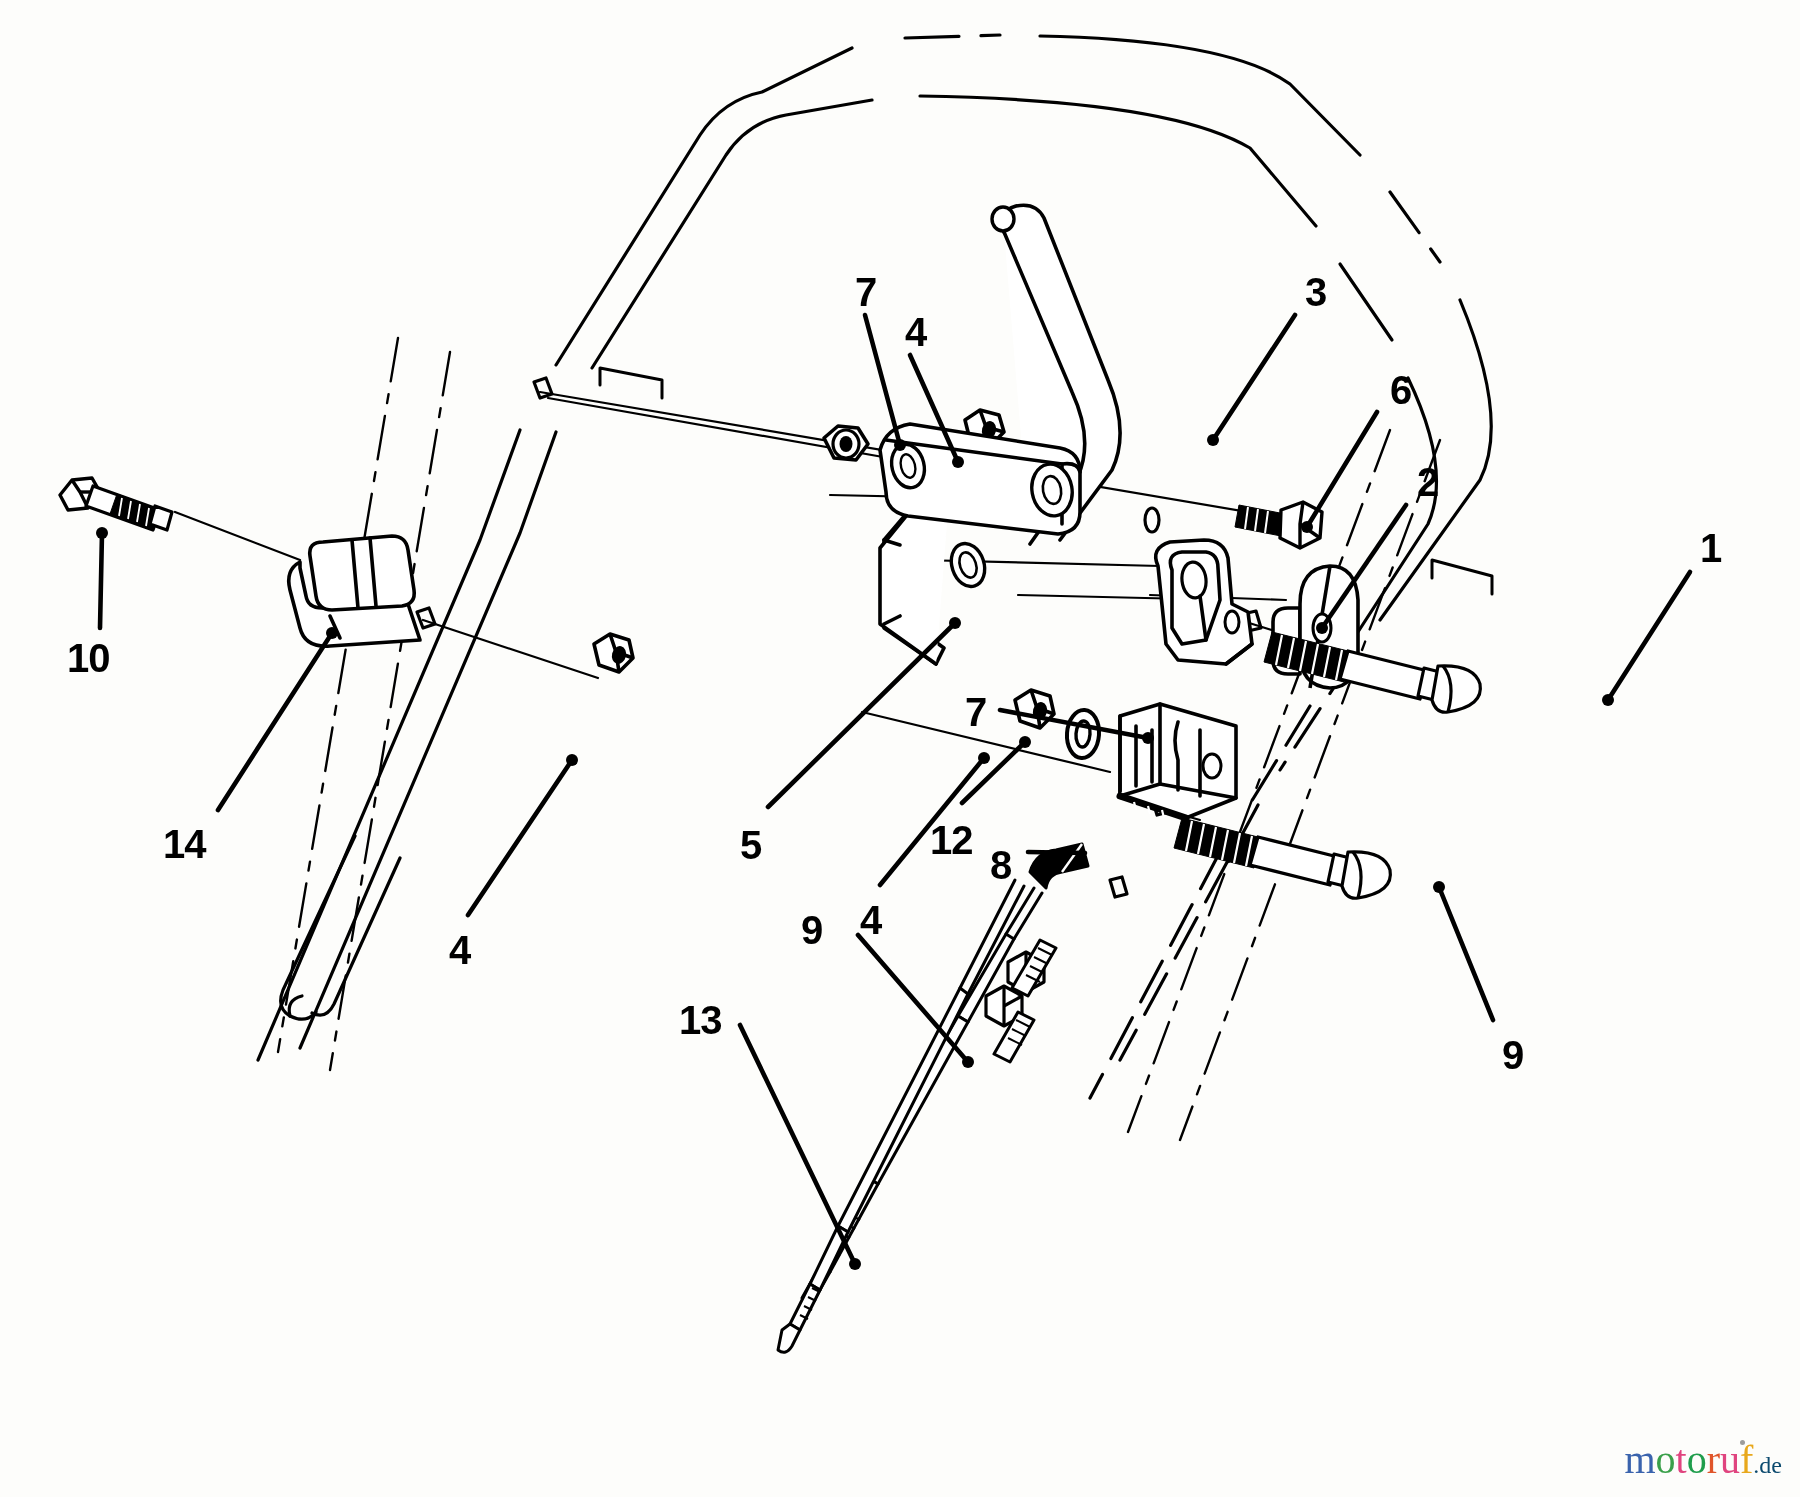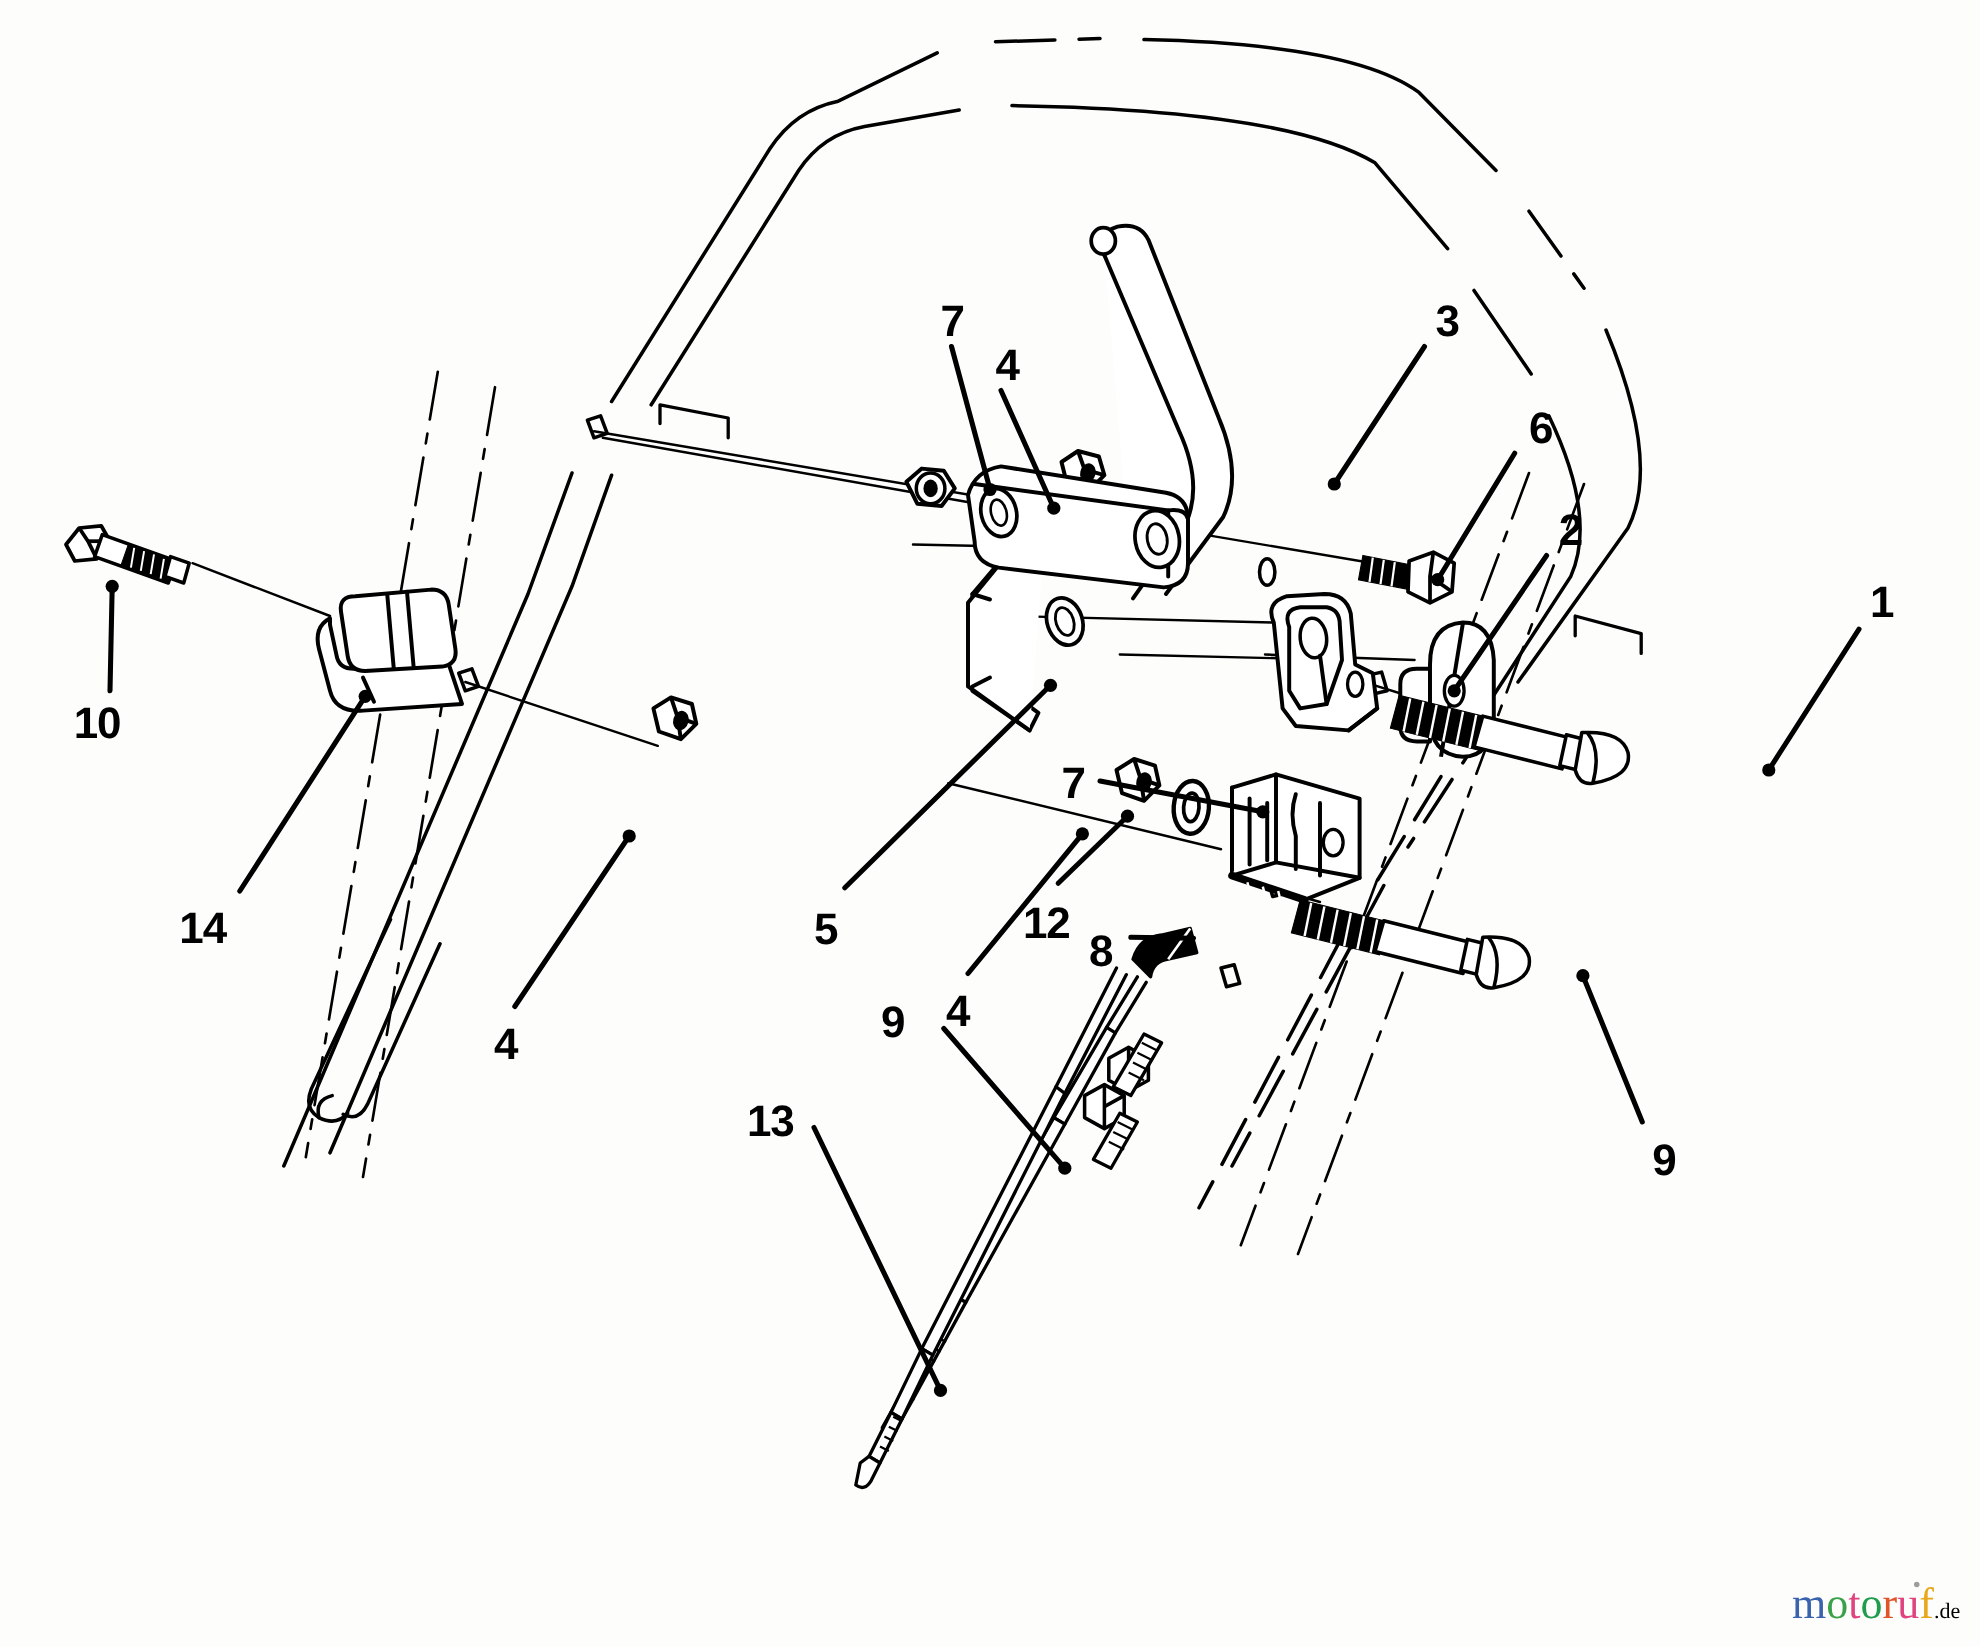--- a/index.html
+++ b/index.html
@@ -40,22 +40,22 @@
     right: 18px;
     bottom: 10px;
     font-family: "Liberation Serif", serif;
     font-size: 40px;
     line-height: 44px;
     white-space: nowrap;
     user-select: none;
   }
   #watermark .wm-ch { font-weight: 400; }
   #watermark .wm-de {
-    font-size: 20px;
-    color: #000000;
+    font-size: 24px;
+    color: #0c4a6e;
     vertical-align: baseline;
   }
   #watermark .wm-dot {
     position: absolute;
     right: 37px;
     top: 2px;
     width: 5px;
     height: 5px;
     border-radius: 50%;
     background: #9c9c9c;

